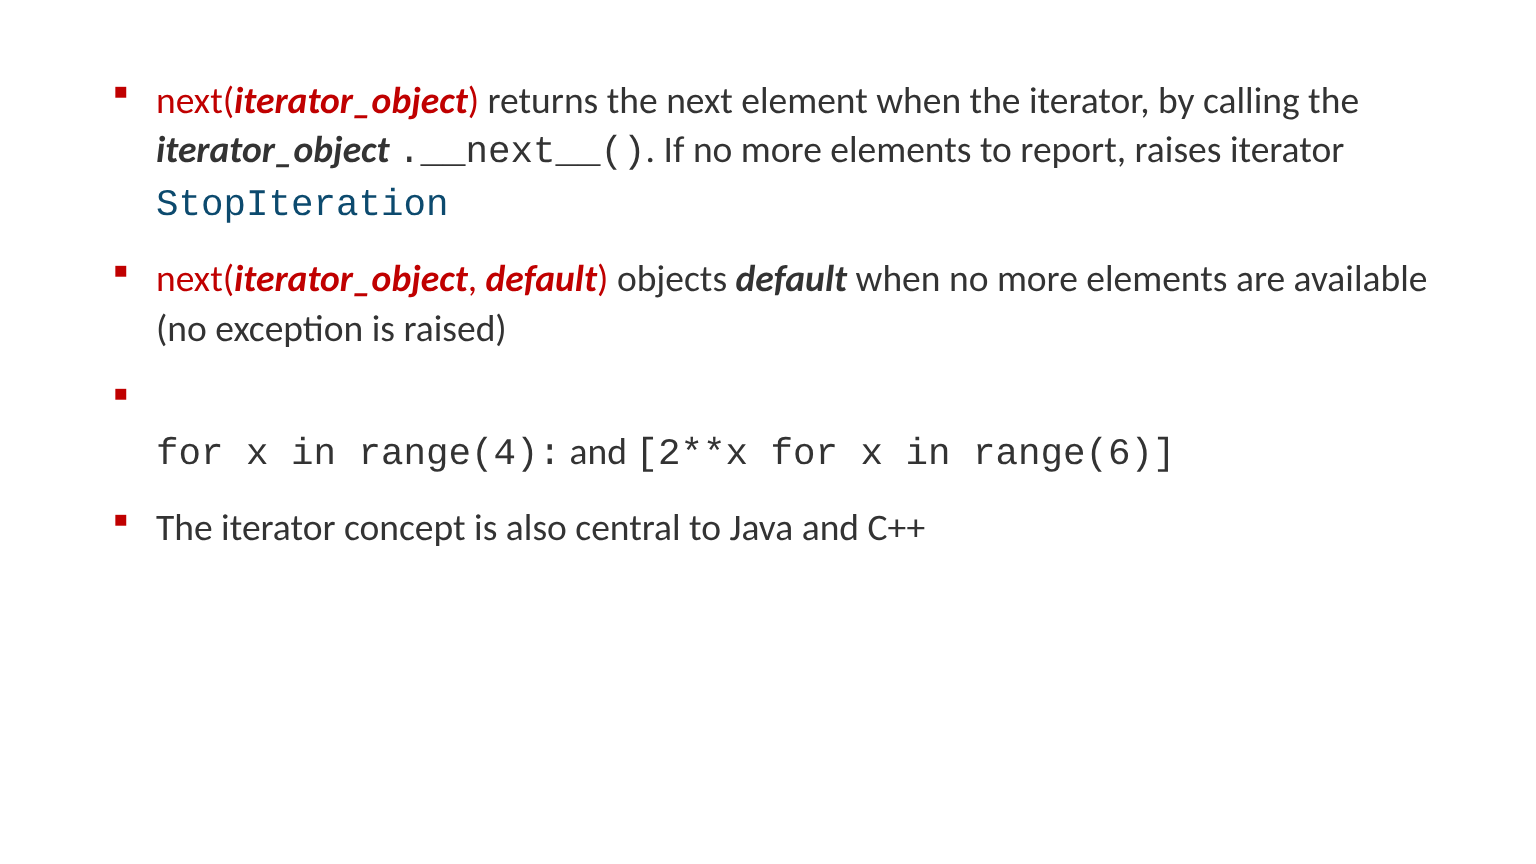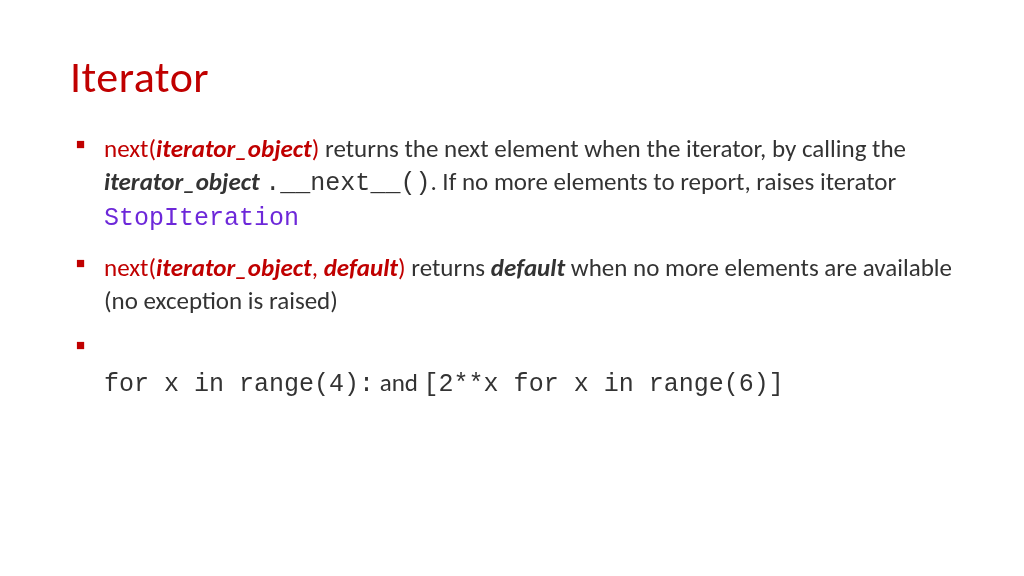--- a/index.html
+++ b/index.html
@@ -39,25 +39,25 @@
     content: "■";
     position: absolute;
     left: 6px;
     top: 3px;
     color: #c00000;
     font-size: 15px;
   }
   .red { color: #c00000; text-align: right; }
   .ital { font-style: italic; font-weight: bold; }
   .mono { font-family: Liberation Mono, monospace; }
-  .mono-red { font-family: "Courier New", Courier, monospace; color: #6d28d9; }
+  .mono-red { font-family: "Courier New", Courier, monospace; color: #0c4a6e; }
 </style>
 </head>
 <body>
 
 <div class="slide">
-  <h1 class="title">Iterator</h1>
   <ul class="bullets">
     <li><span class="red">next(</span><span class="red ital">iterator_object</span><span class="red">)</span><span> returns the next element when the iterator, by calling the </span><span class="ital">iterator_object</span><span> </span><span class="mono">.__next__()</span><span>. If no more elements to report, raises iterator </span><span class="mono-red">StopIteration</span></li>
-    <li><span class="red">next(</span><span class="red ital">iterator_object</span><span class="red">, </span><span class="red ital">default</span><span class="red">)</span><span> returns </span><span class="ital">default</span><span> when no more elements are available (no exception is raised)</span></li>
+    <li><span class="red">next(</span><span class="red ital">iterator_object</span><span class="red">, </span><span class="red ital">default</span><span class="red">)</span><span> objects </span><span class="ital">default</span><span> when no more elements are available (no exception is raised)</span></li>
     <li><br><span class="mono">for x in range(4):</span><span> and </span><span class="mono">[2**x for x in range(6)]</span></li>
+    <li><span>The iterator concept is also central to Java and C++</span></li>
   </ul>
 </div>
 
 </body></html>

